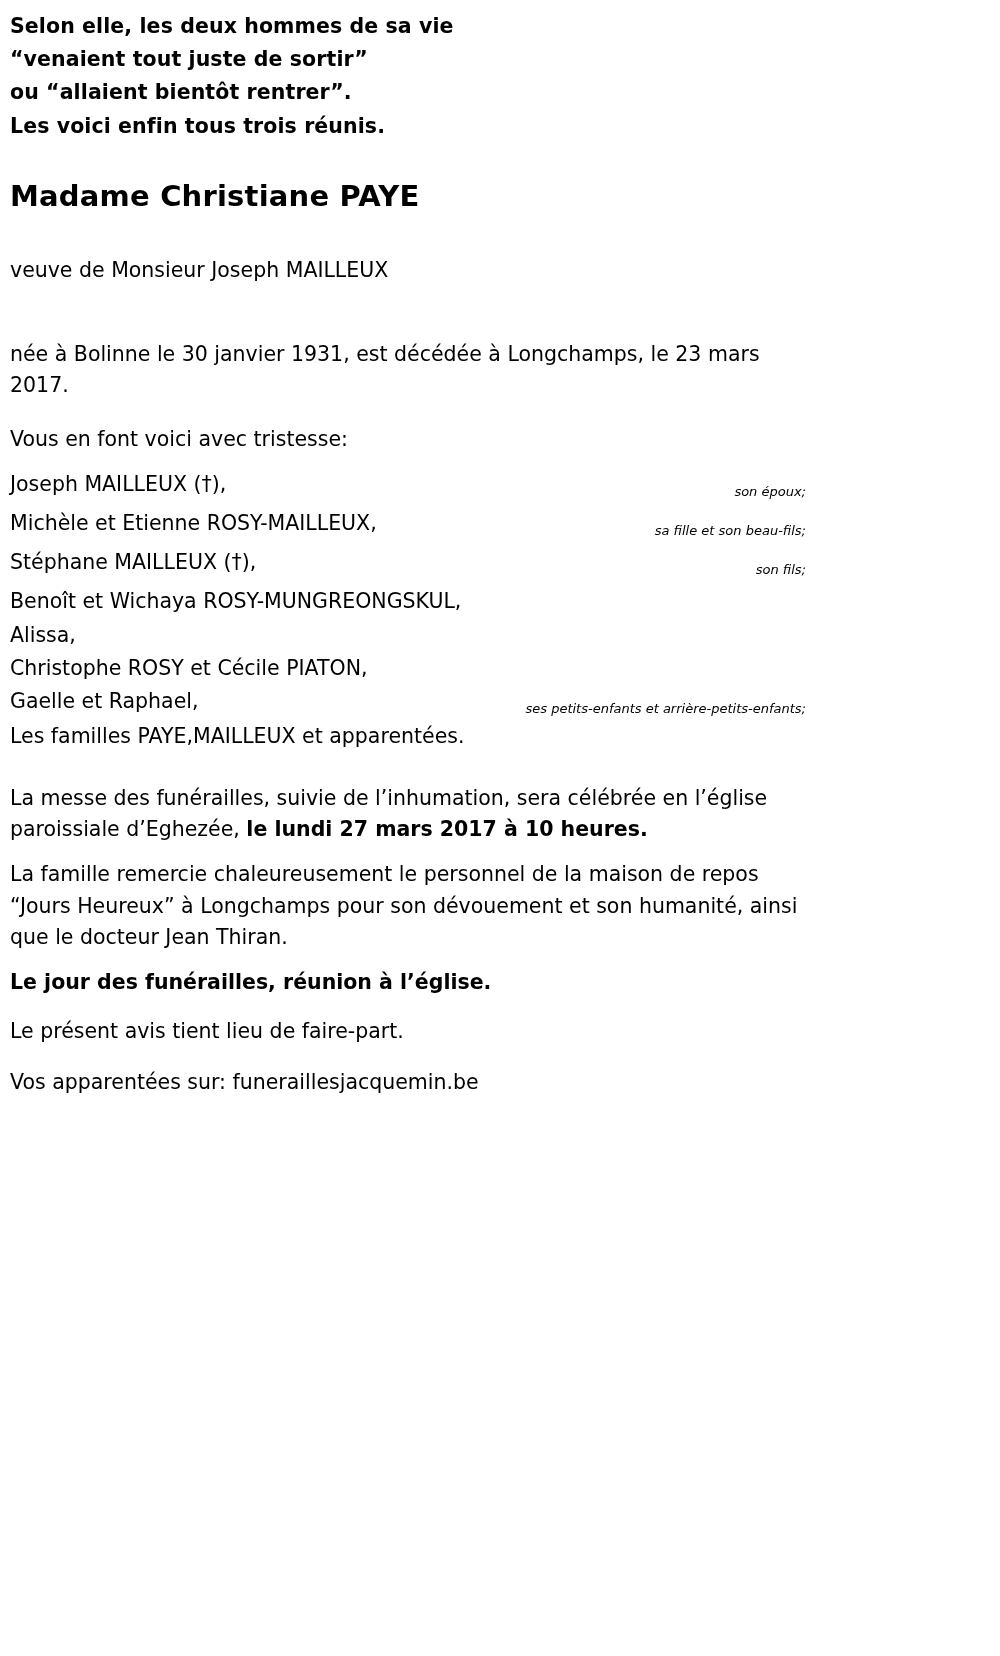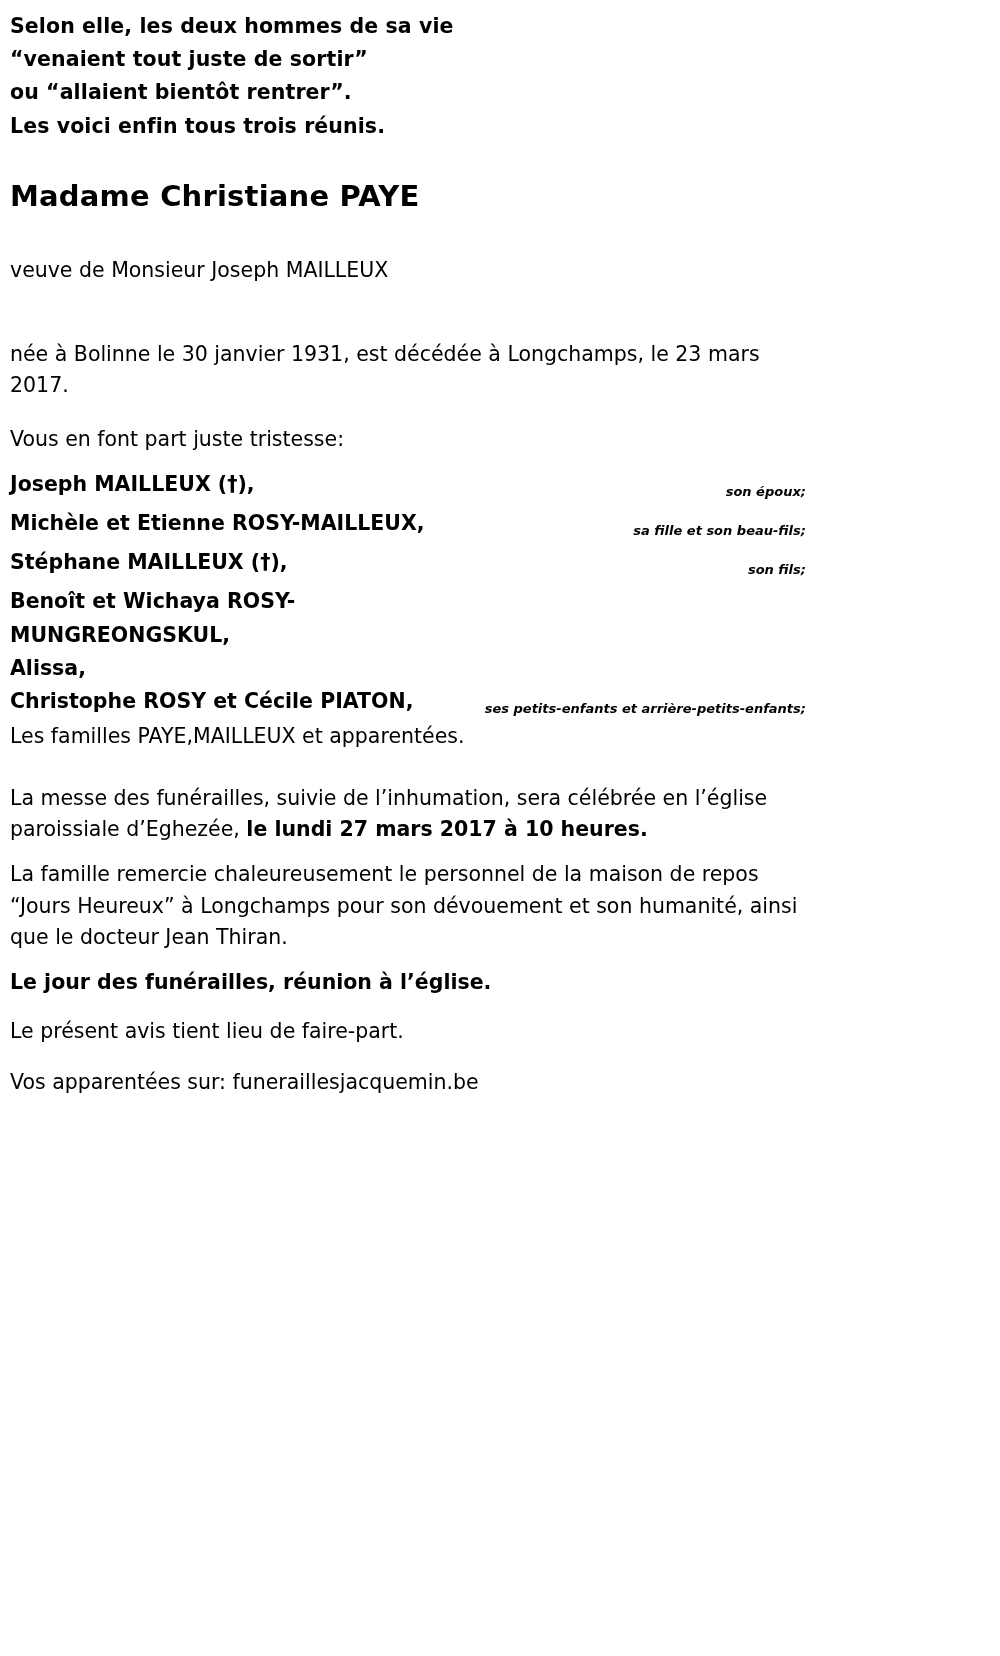--- a/index.html
+++ b/index.html
@@ -43,21 +43,20 @@
     margin-top: 42px;
   }
   .birth-death {
     margin-top: 52px;
   }
   .announce {
     margin-top: 22px;
   }
   .relatives {
     margin-top: 12px;
-    font-weight: bold;
   }
   .rel-row {
     display: flex;
     align-items: flex-start;
     justify-content: space-between;
     width: 100%;
   }
   .rel-left {
     font-size: 20.5px;
     line-height: 1.62;
@@ -133,21 +132,21 @@
     <div>ou “allaient bientôt rentrer”.</div>
     <div>Les voici enfin tous trois réunis.</div>
   </div>
 
   <div class="deceased-name">Madame Christiane PAYE</div>
 
   <div class="normal spouse-of">veuve de Monsieur Joseph MAILLEUX</div>
 
   <div class="normal birth-death">née à Bolinne le 30 janvier 1931, est décédée à Longchamps, le 23 mars 2017.</div>
 
-  <div class="normal announce">Vous en font part juste tristesse:</div>
+  <div class="normal announce">Vous en font voici avec tristesse:</div>
 
   <div class="relatives">
 
     <div class="rel-row rel-block">
       <div class="rel-left">
         <div>Joseph MAILLEUX (†),</div>
       </div>
       <div class="rel-right">son époux;</div>
     </div>
 
@@ -163,20 +162,21 @@
         <div>Stéphane MAILLEUX (†),</div>
       </div>
       <div class="rel-right">son fils;</div>
     </div>
 
     <div class="rel-row rel-block names-stack">
       <div class="rel-left">
         <div>Benoît et Wichaya ROSY-MUNGREONGSKUL,</div>
         <div>Alissa,</div>
         <div>Christophe ROSY et Cécile PIATON,</div>
+        <div>Gaelle et Raphael,</div>
       </div>
       <div class="rel-right">ses petits-enfants et arrière-petits-enfants;</div>
     </div>
 
   </div>
 
   <div class="families">Les familles PAYE,MAILLEUX et apparentées.</div>
 
   <div class="mass">
     <span>La messe des funérailles, suivie de l’inhumation, sera célébrée en l’église paroissiale d’Eghezée, </span><b>le lundi 27 mars 2017 à 10 heures.</b>

